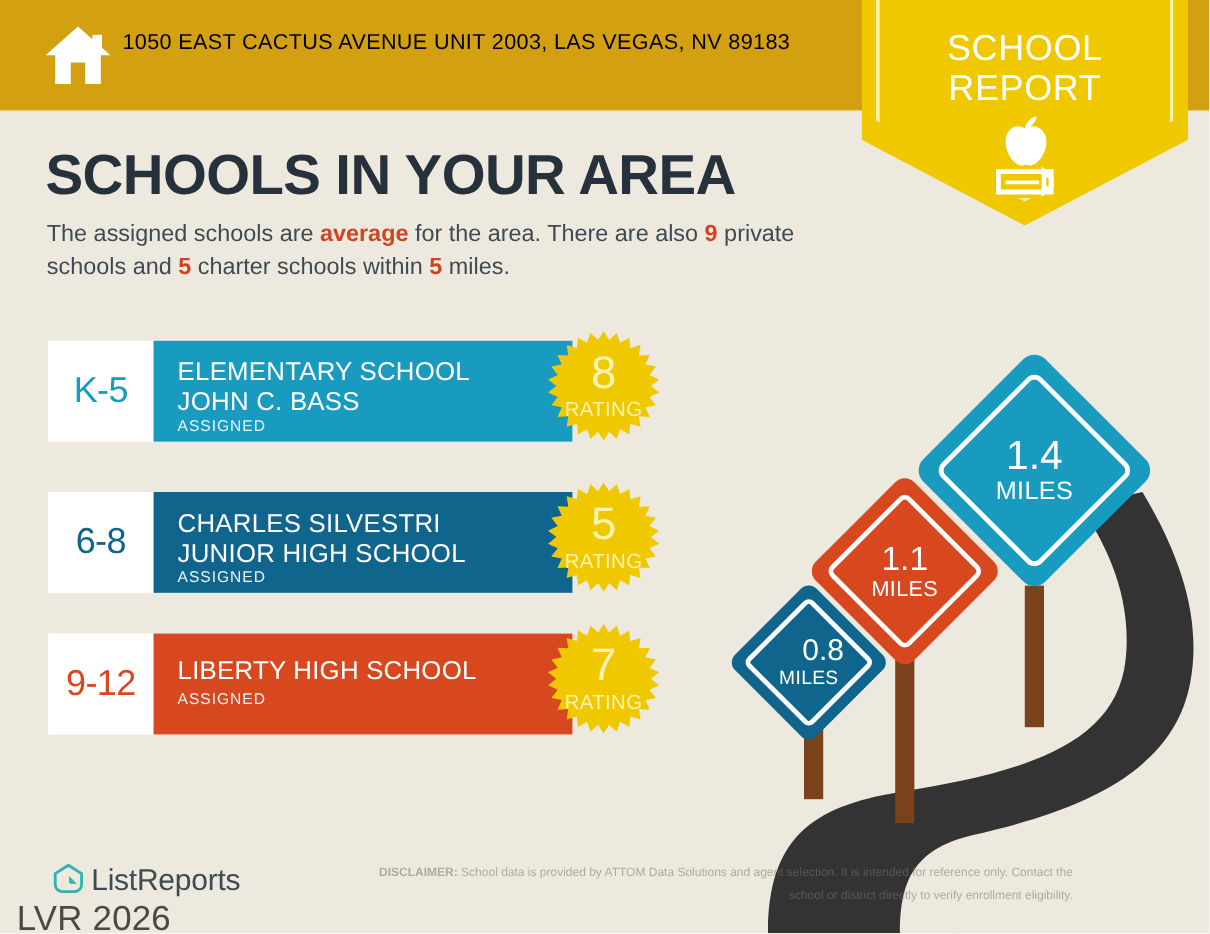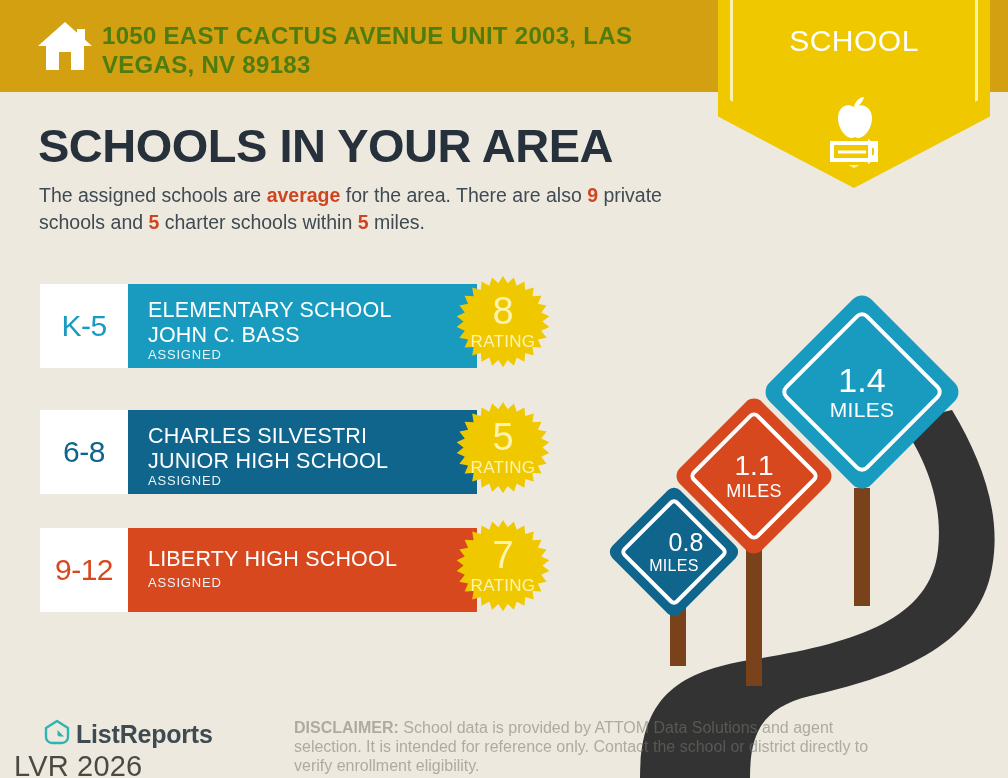--- a/index.html
+++ b/index.html
@@ -28,25 +28,25 @@
   }
   #home-icon {
     position: absolute;
     left: 36px; top: 19px;
     width: 58px; height: 54px;
   }
   #header-address {
     position: absolute;
     left: 102px; top: 21px;
     width: 590px;
-    color: #4d7c0f;
-    font-size: 24px;
+    color: #000000;
+    font-size: 18px;
     line-height: 29px;
     letter-spacing: 0.3px;
-    font-weight: 700;
+    font-weight: 400;
     text-transform: uppercase;
   }
 
   
   #report-badge {
     position: absolute;
     left: 718px; top: 0;
     width: 272px;
     height: 188px;
     background: #EFC800;
@@ -224,37 +224,36 @@
     position: absolute;
     left: 44px; top: 719px;
     width: 26px; height: 26px;
   }
   #footer-brand {
     position: absolute;
     left: 76px; top: 720px;
     color: #3F4A52;
     font-size: 25px;
     letter-spacing: -0.2px;
-    font-weight: bold;
   }
   #footer-lvr {
     position: absolute;
     left: 14px; top: 750px;
     color: #4A4A44;
     font-size: 29px;
     letter-spacing: 0.2px;
   }
   #disclaimer {
     position: absolute;
     left: 294px; top: 718px;
     width: 600px;
     color: rgba(120,118,110,0.55);
-    font-size: 16px;
+    font-size: 10px;
     line-height: 19px;
-    text-align: left;
+    text-align: right;
   }
   #disclaimer b { font-weight: bold; }
 </style>
 </head>
 <body>
 
 <div id="page">
 
   <div id="header-band"></div>
 
@@ -262,20 +261,21 @@
     <path d="M29 3 L56 27 L48 27 L48 51 L35 51 L35 33 L23 33 L23 51 L10 51 L10 27 L2 27 Z" fill="#FFFFFF"></path>
     <rect x="41" y="10" width="8" height="12" fill="#FFFFFF"></rect>
   </svg>
 
   <div id="header-address">1050 EAST CACTUS AVENUE UNIT 2003, LAS VEGAS, NV 89183</div>
 
   <div id="report-badge"></div>
   <div id="report-badge-inner-rule"></div>
   <div id="report-badge-title">
     <div>SCHOOL</div>
+    <div>REPORT</div>
   </div>
   <svg id="badge-apple-book" viewBox="0 0 108 68">
     <path d="M54 10 C56 4 61 1 64 1 C63 6 59 10 55 11 Z" fill="#FFFFFF"></path>
     <path d="M54 11 C46 6 38 12 38 22 C38 32 45 42 52 42 C54 42 54 41 55 41
              C56 41 56 42 58 42 C65 42 72 32 72 22 C72 12 63 6 54 11 Z" fill="#FFFFFF"></path>
     <path d="M32 47 L76 47 L76 64 L32 64 Z" fill="none" stroke="#FFFFFF" stroke-width="4"></path>
     <path d="M70 47 L76 52 L76 59 L70 64 Z" fill="none" stroke="#FFFFFF" stroke-width="4"></path>
     <line x1="38" y1="56" x2="66" y2="56" stroke="#FFFFFF" stroke-width="3"></line>
   </svg>
 

